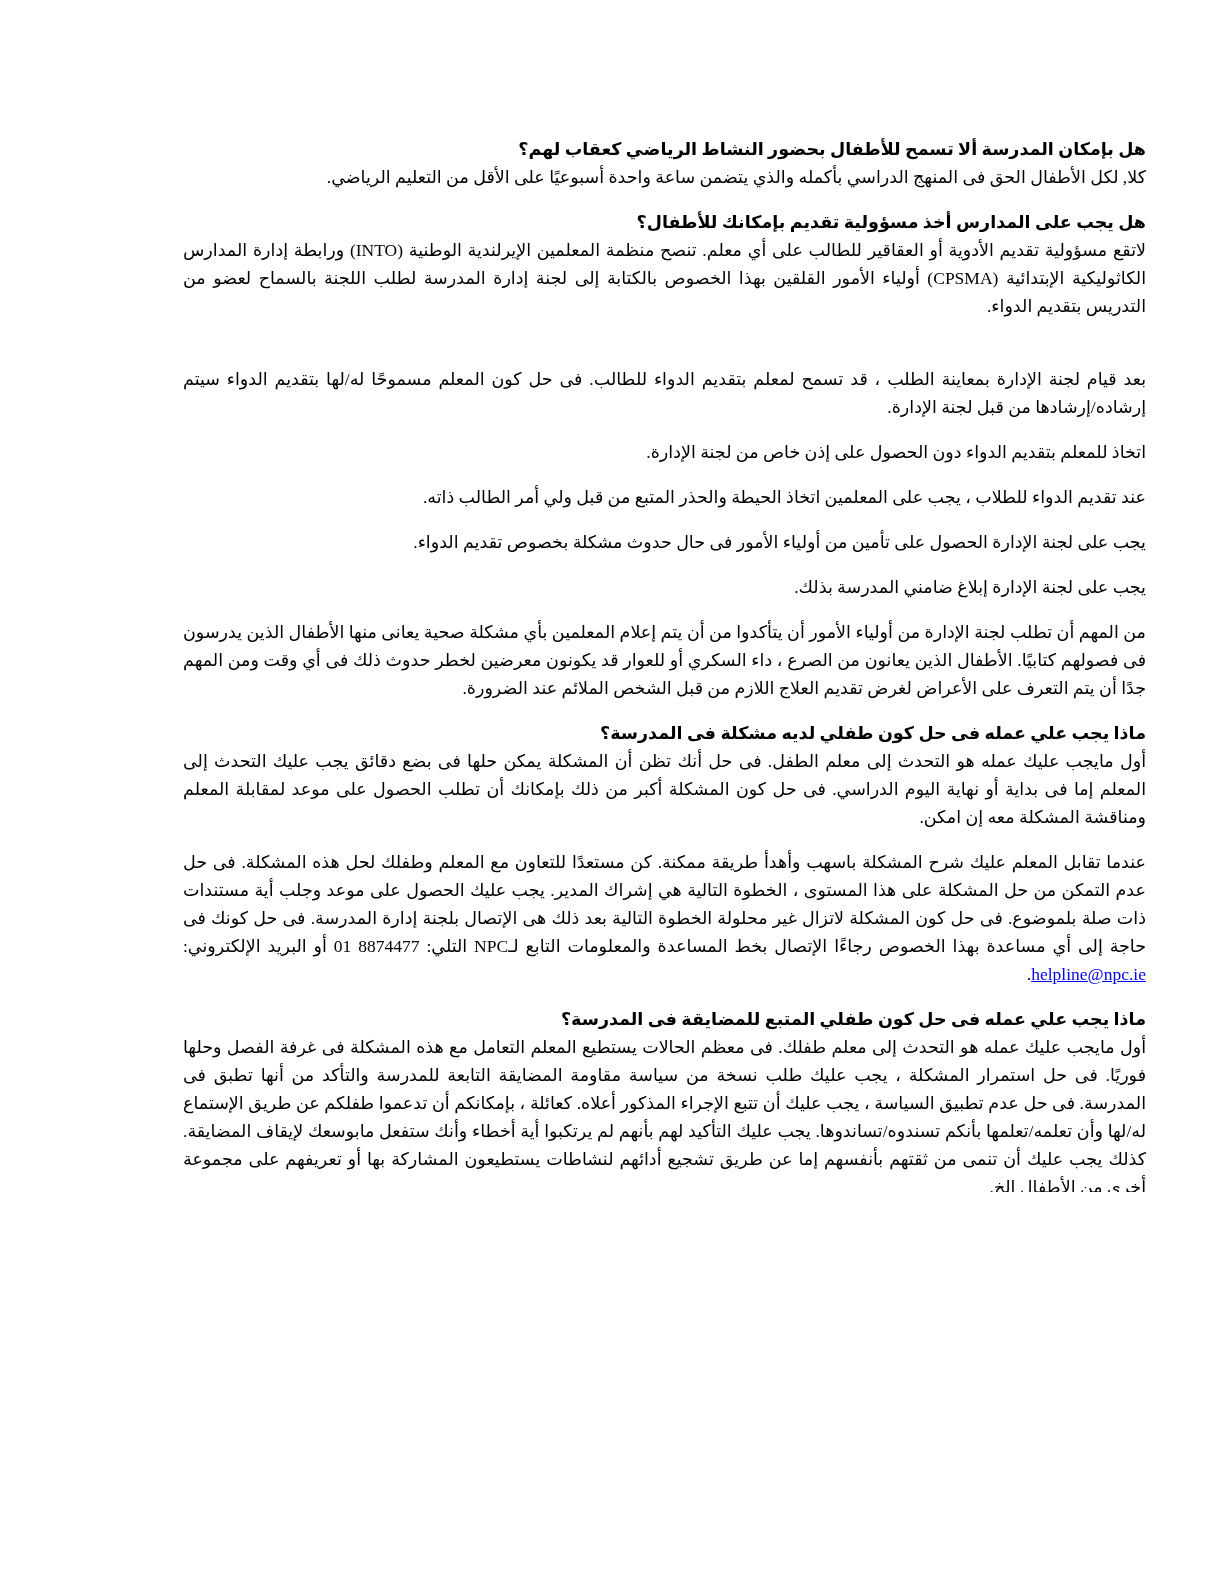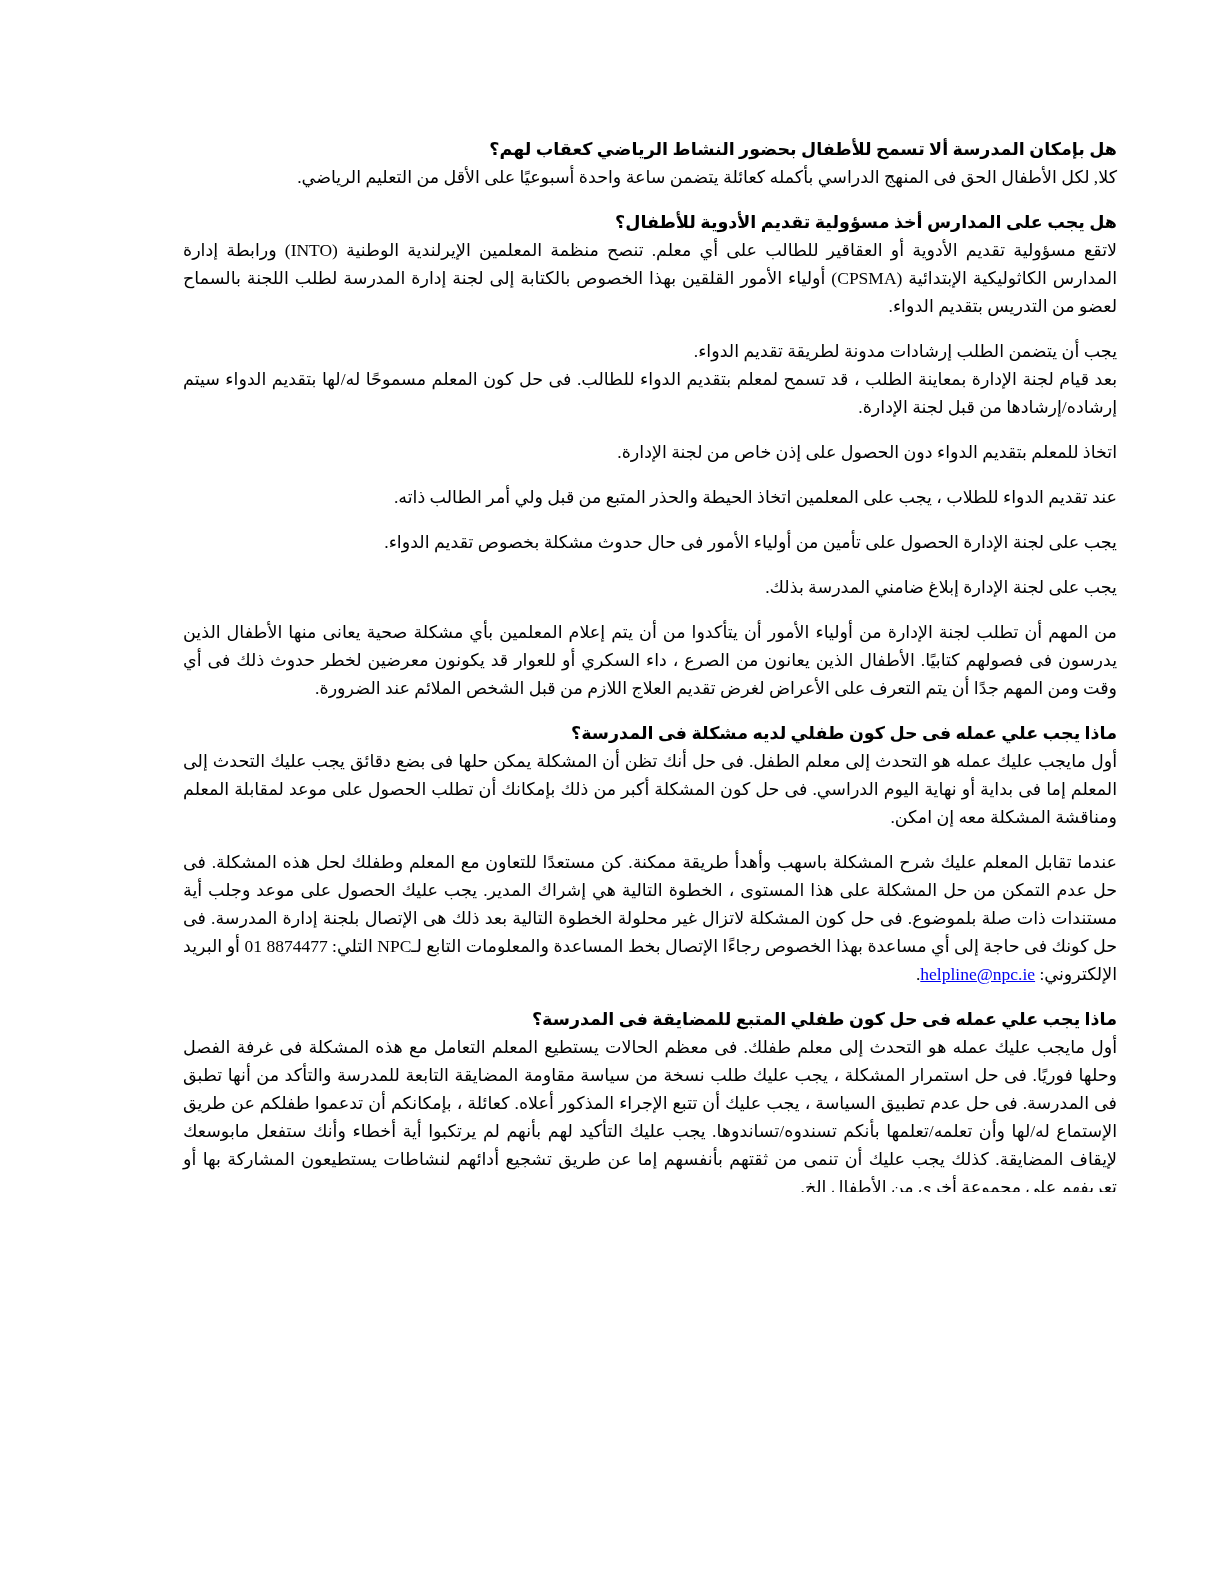--- a/index.html
+++ b/index.html
@@ -1,21 +1,21 @@
 <!DOCTYPE html>
 <html lang="ar" dir="rtl" style="--link-color: #0000ee;"><head>
 <meta charset="utf-8">
 <style>
   html,body{margin:0;padding:0;background:#ffffff;}
   .page{
     position:relative;
     width:1224px;height:1192px;
     background:#ffffff;
     box-sizing:border-box;
-    padding:130px 107px 0 183px;
+    padding:130px 78px 0 183px;
     direction:rtl;
     overflow:hidden;
     font-family:"Liberation Serif","DejaVu Sans",serif;
     font-size:17.5px;
     line-height:28px;
     color:#000000;
   }
   .faq-section{margin:0;}
   .faq-heading{
     font-weight:bold;
@@ -33,26 +33,26 @@
   }
   .ltr-num{direction:ltr;unicode-bidi:embed;}
 </style>
 </head>
 <body>
 
 <div class="page">
   <div id="content">
       <div class="faq-section">
         <div class="faq-heading">هل بإمكان المدرسة ألا تسمح للأطفال بحضور النشاط الرياضي كعقاب لهم؟</div>
-        <div class="para"><span>كلا, لكل الأطفال الحق فى المنهج الدراسي بأكمله كعائلة يتضمن ساعة واحدة أسبوعيًا على الأقل من التعليم الرياضي.</span></div>
+        <div class="para"><span>كلا, لكل الأطفال الحق فى المنهج الدراسي بأكمله والذي يتضمن ساعة واحدة أسبوعيًا على الأقل من التعليم الرياضي.</span></div>
       </div>
       <div class="faq-section">
-        <div class="faq-heading">هل يجب على المدارس أخذ مسؤولية تقديم الأدوية للأطفال؟</div>
+        <div class="faq-heading">هل يجب على المدارس أخذ مسؤولية تقديم بإمكانك للأطفال؟</div>
         <div class="para"><span>لاتقع مسؤولية تقديم الأدوية أو العقاقير للطالب على أي معلم. تنصح منظمة المعلمين الإيرلندية الوطنية (INTO) ورابطة إدارة المدارس الكاثوليكية الإبتدائية (CPSMA) أولياء الأمور القلقين بهذا الخصوص بالكتابة إلى لجنة إدارة المدرسة لطلب اللجنة بالسماح لعضو من التدريس بتقديم الدواء.</span></div>
-        <div class="para"><span>يجب أن يتضمن الطلب إرشادات مدونة لطريقة تقديم الدواء.</span><br><span>بعد قيام لجنة الإدارة بمعاينة الطلب ، قد تسمح لمعلم بتقديم الدواء للطالب. فى حل كون المعلم مسموحًا له/لها بتقديم الدواء سيتم إرشاده/إرشادها من قبل لجنة الإدارة.</span></div>
+        <div class="para"><br><span>بعد قيام لجنة الإدارة بمعاينة الطلب ، قد تسمح لمعلم بتقديم الدواء للطالب. فى حل كون المعلم مسموحًا له/لها بتقديم الدواء سيتم إرشاده/إرشادها من قبل لجنة الإدارة.</span></div>
         <div class="para"><span>اتخاذ للمعلم بتقديم الدواء دون الحصول على إذن خاص من لجنة الإدارة.</span></div>
         <div class="para"><span>عند تقديم الدواء للطلاب ، يجب على المعلمين اتخاذ الحيطة والحذر المتبع من قبل ولي أمر الطالب ذاته.</span></div>
         <div class="para"><span>يجب على لجنة الإدارة الحصول على تأمين من أولياء الأمور فى حال حدوث مشكلة بخصوص تقديم الدواء.</span></div>
         <div class="para"><span>يجب على لجنة الإدارة إبلاغ ضامني المدرسة بذلك.</span></div>
         <div class="para"><span>من المهم أن تطلب لجنة الإدارة من أولياء الأمور أن يتأكدوا من أن يتم إعلام المعلمين بأي مشكلة صحية يعانى منها الأطفال الذين يدرسون فى فصولهم كتابيًا. الأطفال الذين يعانون من الصرع ، داء السكري أو للعوار قد يكونون معرضين لخطر حدوث ذلك فى أي وقت ومن المهم جدًا أن يتم التعرف على الأعراض لغرض تقديم العلاج اللازم من قبل الشخص الملائم عند الضرورة.</span></div>
       </div>
       <div class="faq-section">
         <div class="faq-heading">ماذا يجب علي عمله فى حل كون طفلي لديه مشكلة فى المدرسة؟</div>
         <div class="para"><span>أول مايجب عليك عمله هو التحدث إلى معلم الطفل. فى حل أنك تظن أن المشكلة يمكن حلها فى بضع دقائق يجب عليك التحدث إلى المعلم إما فى بداية أو نهاية اليوم الدراسي. فى حل كون المشكلة أكبر من ذلك بإمكانك أن تطلب الحصول على موعد لمقابلة المعلم ومناقشة المشكلة معه إن امكن.</span></div>
         <div class="para"><span>عندما تقابل المعلم عليك شرح المشكلة باسهب وأهدأ طريقة ممكنة. كن مستعدًا للتعاون مع المعلم وطفلك لحل هذه المشكلة. فى حل عدم التمكن من حل المشكلة على هذا المستوى ، الخطوة التالية هي إشراك المدير. يجب عليك الحصول على موعد وجلب أية مستندات ذات صلة بلموضوع. فى حل كون المشكلة لاتزال غير محلولة الخطوة التالية بعد ذلك هى الإتصال بلجنة إدارة المدرسة. فى حل كونك فى حاجة إلى أي مساعدة بهذا الخصوص رجاءًا الإتصال بخط المساعدة والمعلومات التابع لـNPC التلي: </span><span class="ltr-num" dir="ltr">01 8874477</span><span> أو البريد الإلكتروني: </span><a class="email" href="#">helpline@npc.ie</a><span>.</span></div>

